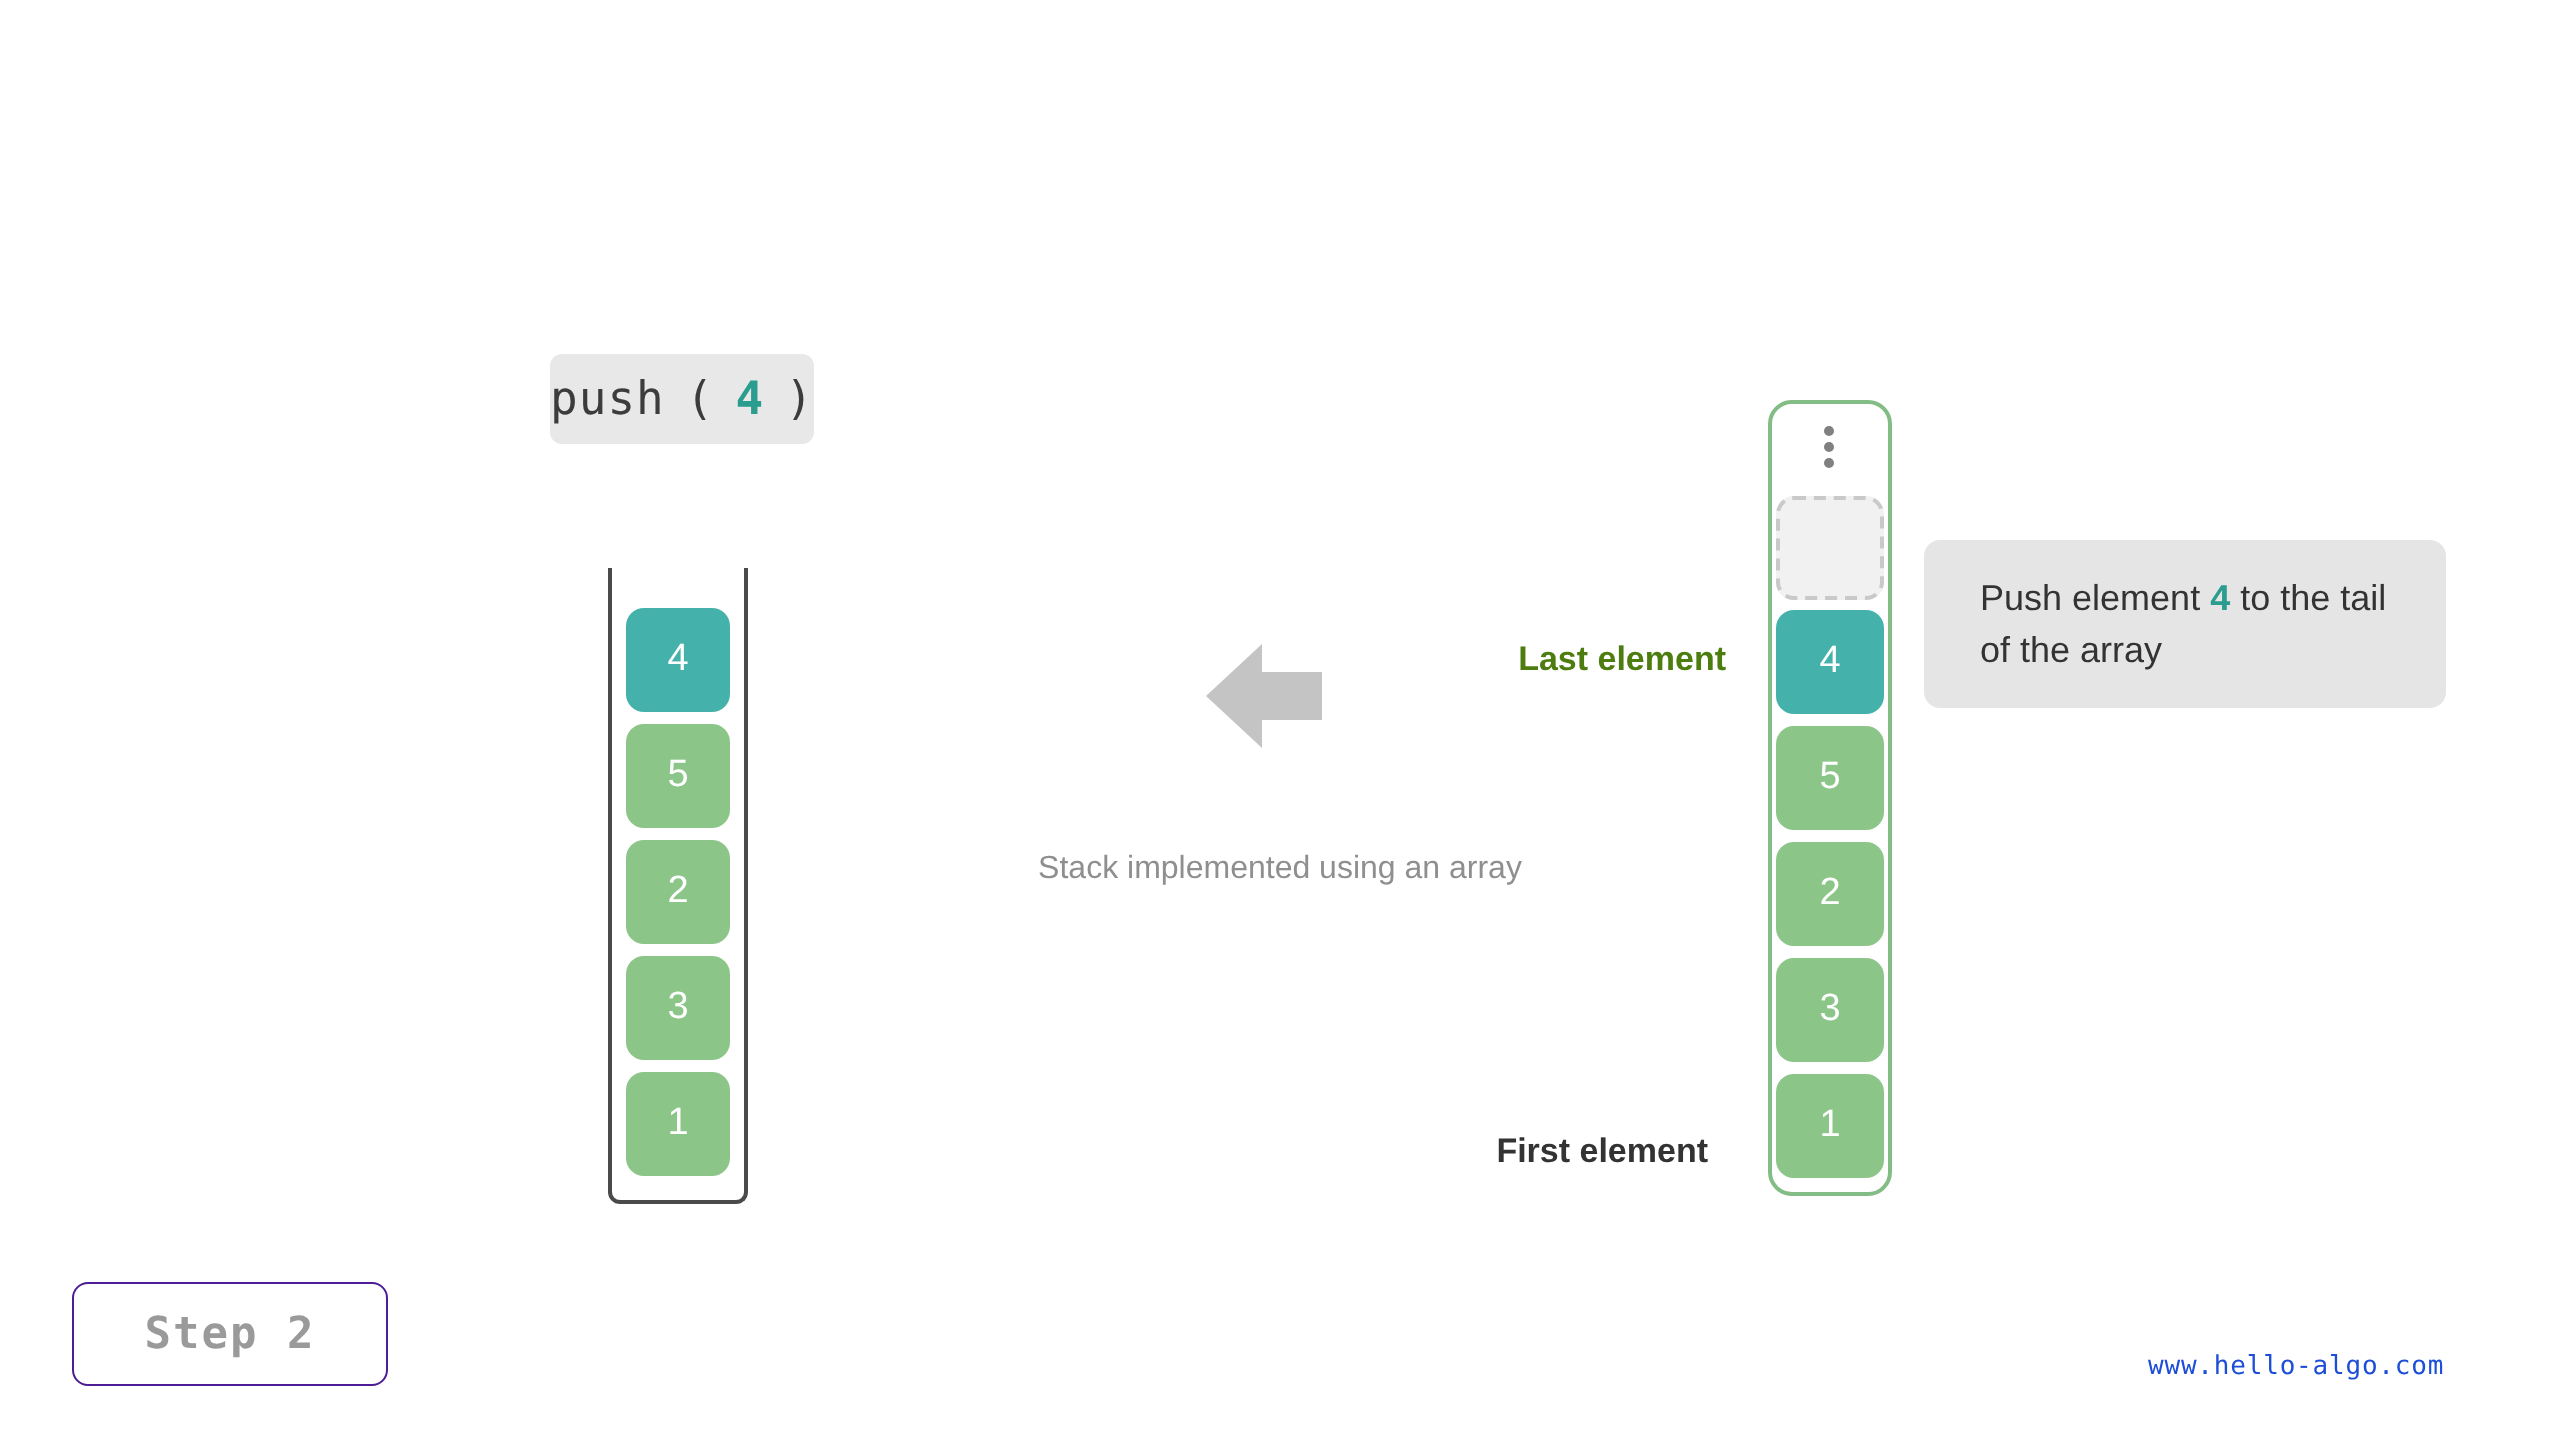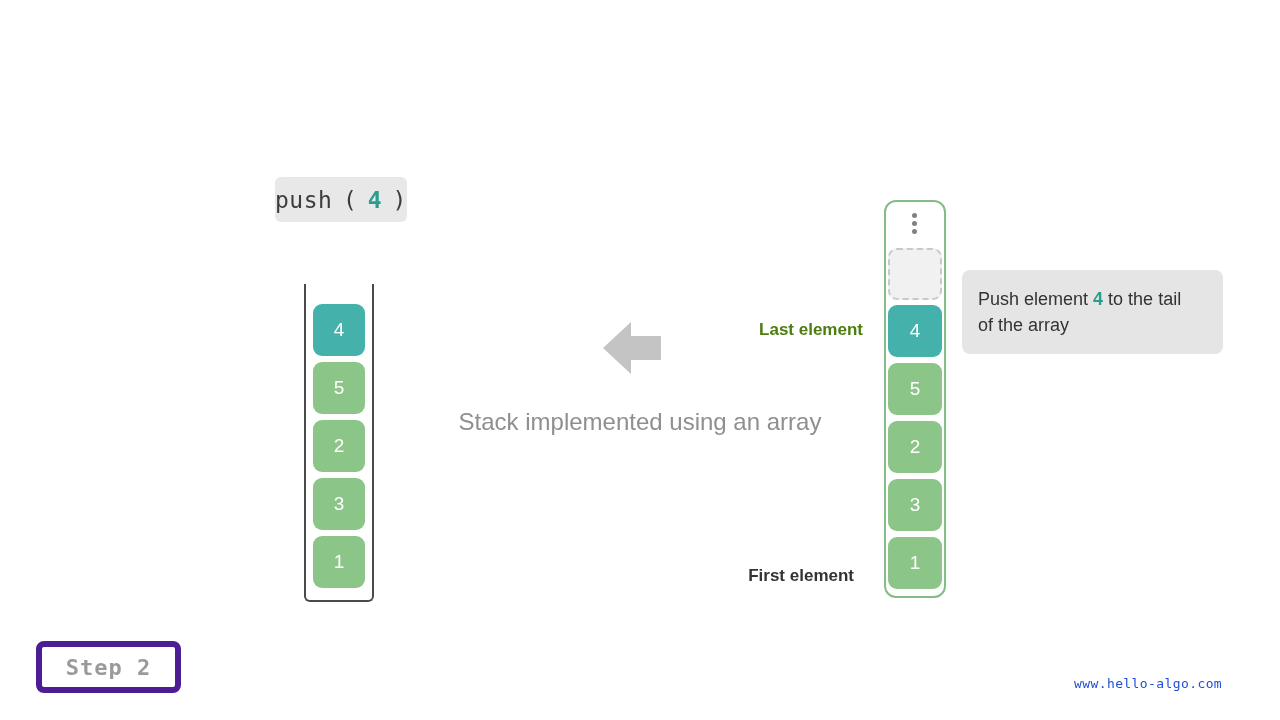--- a/index.html
+++ b/index.html
@@ -150,56 +150,56 @@
     top: 566px;
     width: 146px;
     text-align: right;
     font-size: 17px;
     font-weight: bold;
     color: #333333;
   }
   #caption {
     position: absolute;
     left: 440px;
-    top: 408px;
+    top: 426px;
     width: 400px;
     text-align: center;
-    font-size: 24px;
+    font-size: 16px;
     color: #8f8f8f;
   }
 
   
   #tooltip {
     position: absolute;
     left: 962px;
     top: 270px;
     width: 261px;
     height: 84px;
     background: #e5e5e5;
     border-radius: 8px;
     box-sizing: border-box;
-    padding: 16px 24px 0 16px;
+    padding: 16px 24px 0 28px;
     font-size: 18px;
     line-height: 26px;
     color: #333333;
   }
   #tooltip .val {
     color: #2a9d8f;
     font-weight: bold;
   }
 
   
   #step-badge {
     position: absolute;
     left: 36px;
     top: 641px;
-    width: 145px;
+    width: 158px;
     height: 52px;
     background: #ffffff;
-    border: 6px solid #4c1d95;
+    border: 1px solid #4c1d95;
     border-radius: 8px;
     box-sizing: border-box;
     display: flex;
     align-items: center;
     justify-content: center;
     font-family: "DejaVu Sans Mono", "Liberation Mono", monospace;
     font-size: 22px;
     font-weight: bold;
     color: #9a9a9a;
     letter-spacing: 1px;

